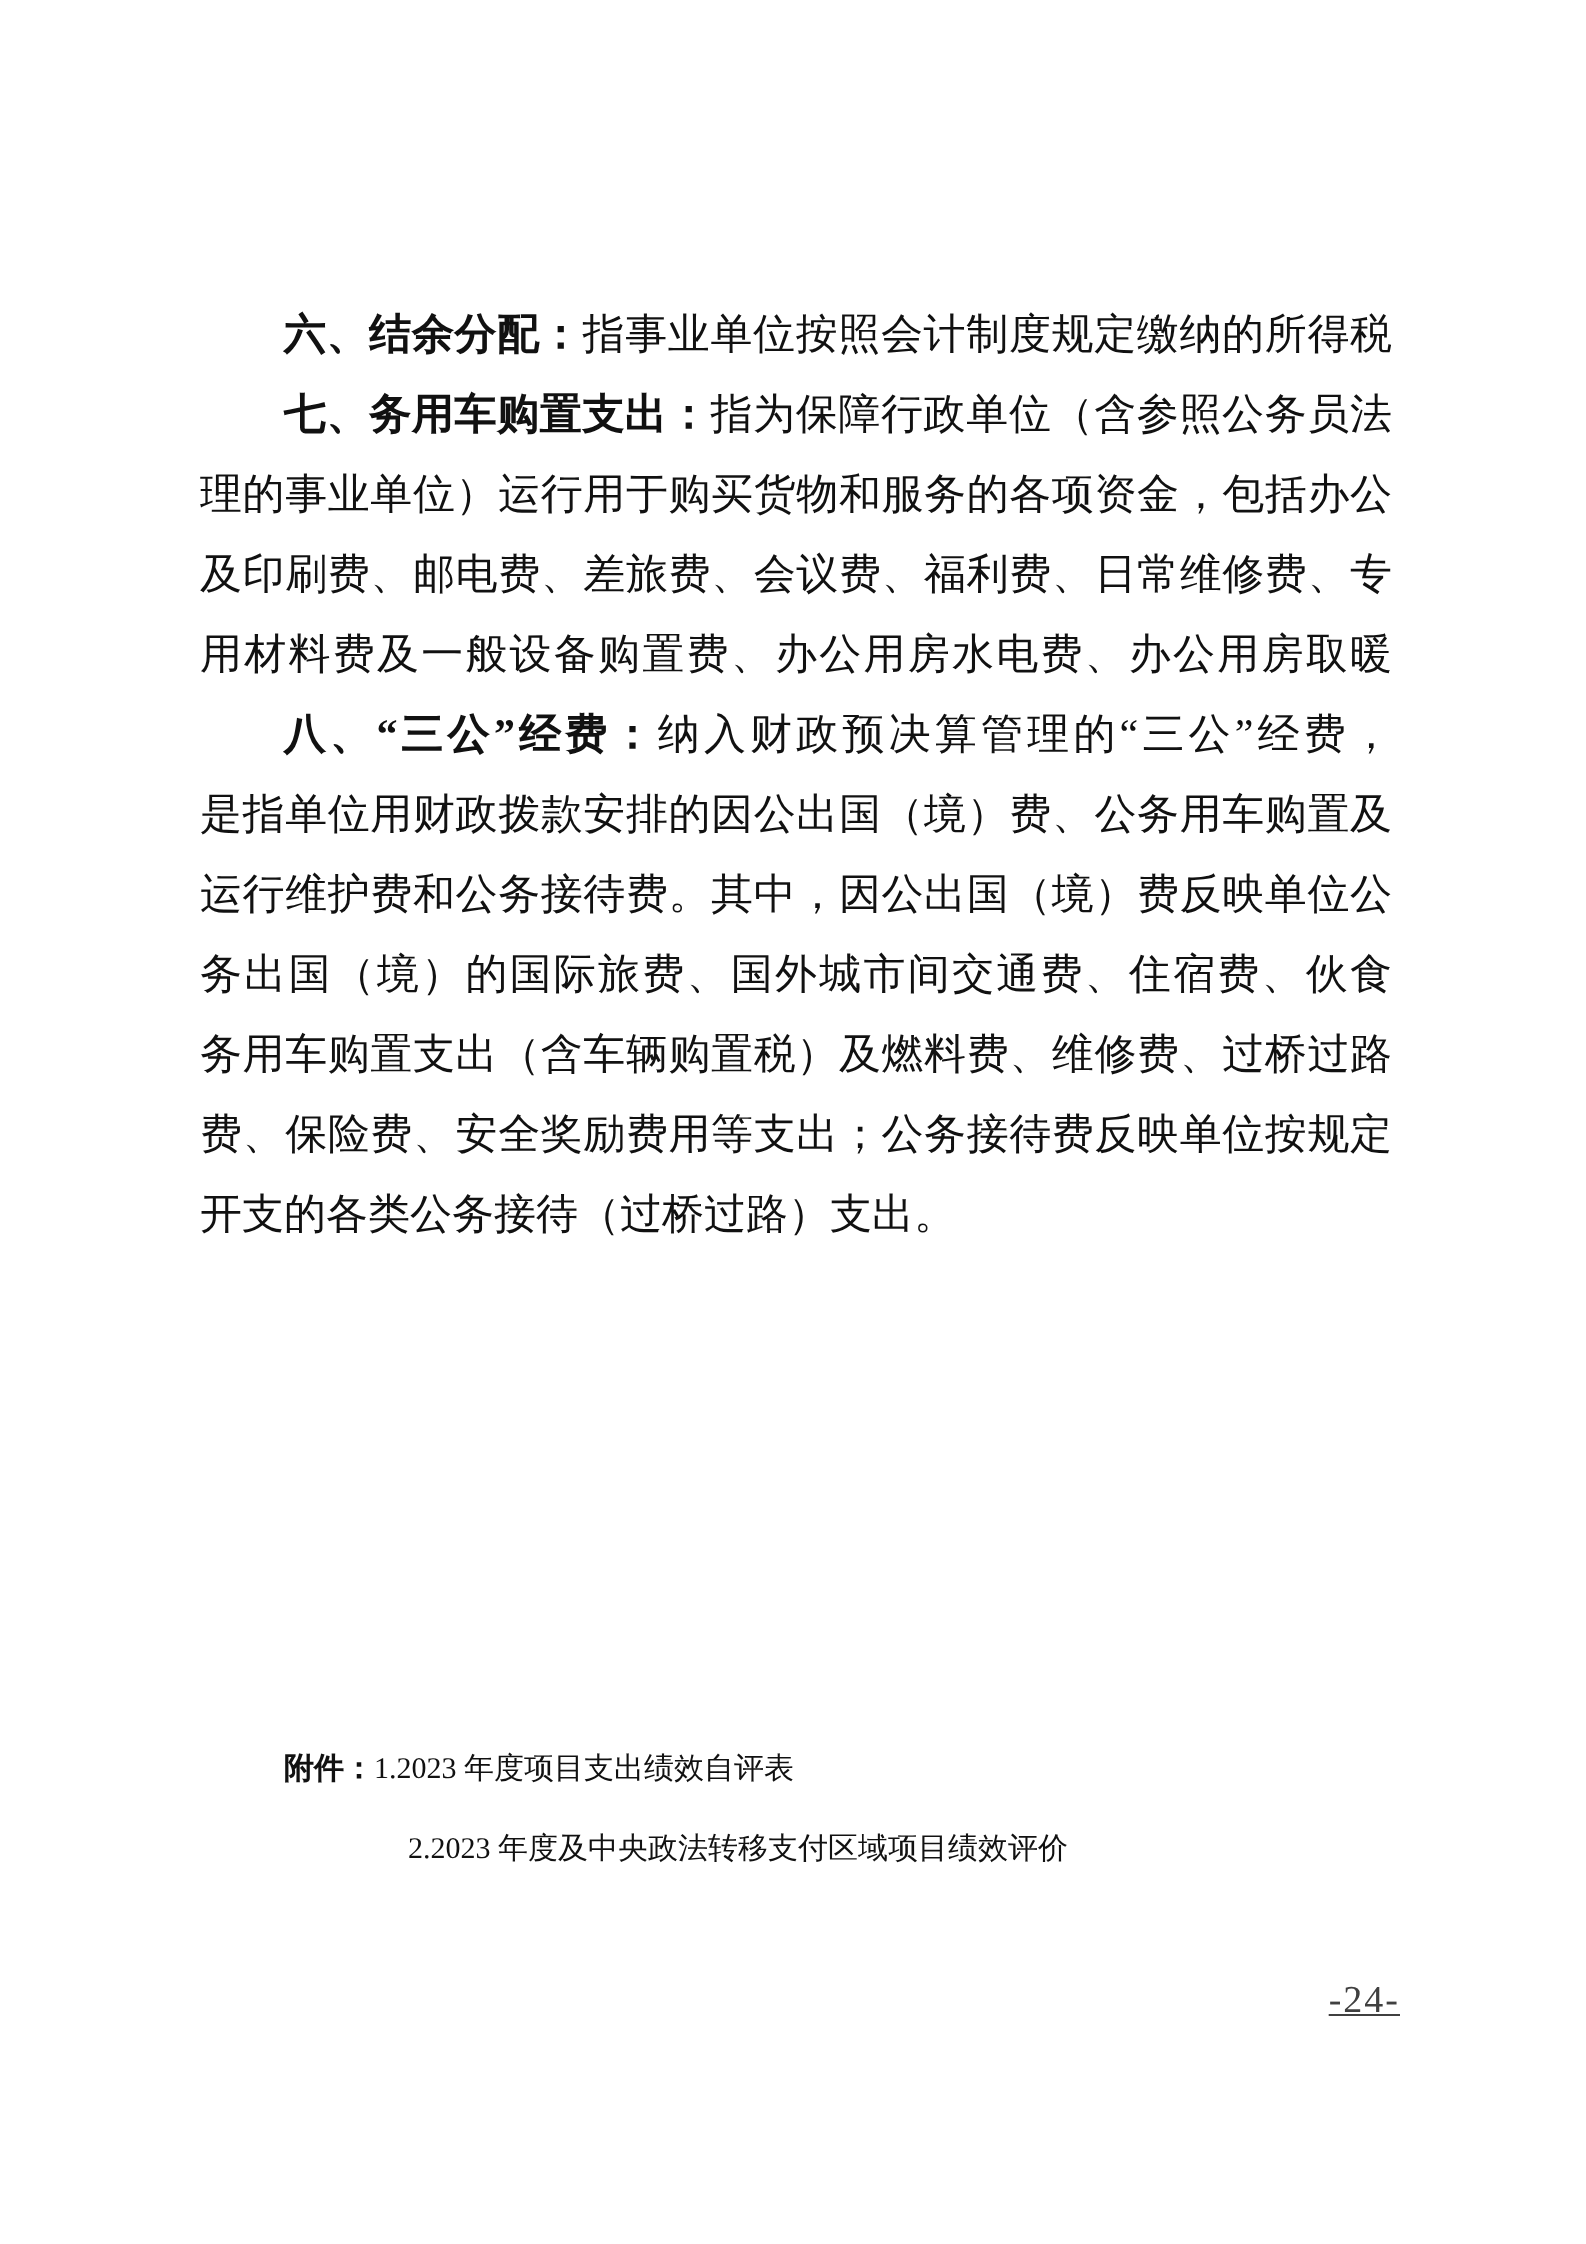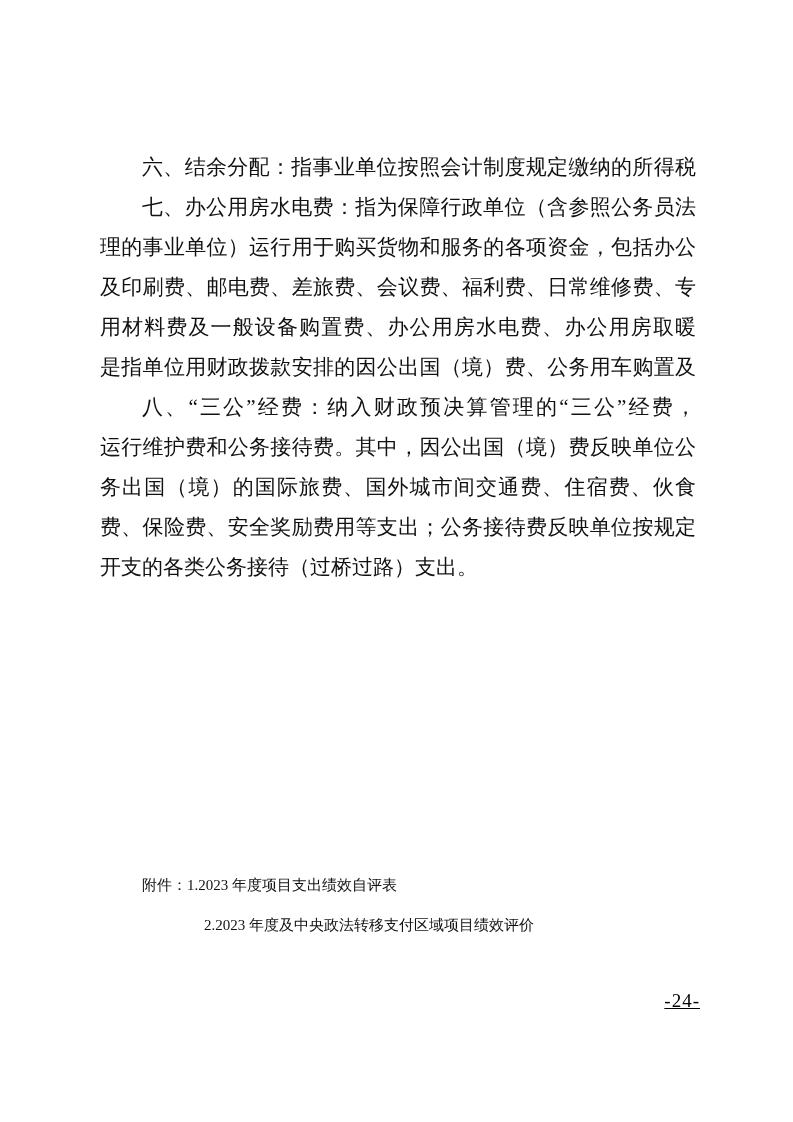--- a/index.html
+++ b/index.html
@@ -43,50 +43,51 @@
   }
   
   .ll {
     text-align: left;
     text-align-last: left;
   }
   
   .ind { padding-left: 42px; }
   
   .ind5 { padding-left: 104px; }
-  .bold { font-weight: normal; }
+  .bold { font-weight: bold; }
   .page-number {
     position: absolute;
     top: 990px;
     right: 93px;
     font-size: 19px;
     line-height: 22px;
     letter-spacing: 1px;
-    color: #000000;
+    color: #404040;
     text-decoration: underline;
   }
 </style>
 </head>
 <body>
 
 <div class="page">
 
   <div class="doc-body">
 
     <div class="line ind jl"><span class="bold">六、结余分配：</span><span>指事业单位按照会计制度规定缴纳的所得税</span></div>
 
-    <div class="line ind jl"><span class="bold">七、办公用房水电费：</span><span>指为保障行政单位（含参照公务员法管</span></div>
+    <div class="line ind jl"><span class="bold">七、务用车购置支出：</span><span>指为保障行政单位（含参照公务员法管</span></div>
     <div class="line jl"><span>理的事业单位）运行用于购买货物和服务的各项资金，包括办公</span></div>
     <div class="line jl"><span>及印刷费、邮电费、差旅费、会议费、福利费、日常维修费、专</span></div>
     <div class="line jl"><span>用材料费及一般设备购置费、办公用房水电费、办公用房取暖费、</span></div>
 
+    <div class="line ind jl"><span class="bold">八、“三公”经费：</span><span>纳入财政预决算管理的“三公”经费，</span></div>
     <div class="line jl"><span>是指单位用财政拨款安排的因公出国（境）费、公务用车购置及</span></div>
-    <div class="line ind jl"><span class="bold">八、“三公”经费：</span><span>纳入财政预决算管理的“三公”经费，</span></div>
     <div class="line jl"><span>运行维护费和公务接待费。其中，因公出国（境）费反映单位公</span></div>
     <div class="line jl"><span>务出国（境）的国际旅费、国外城市间交通费、住宿费、伙食费、</span></div>
+    <div class="line jl"><span>务用车购置支出（含车辆购置税）及燃料费、维修费、过桥过路</span></div>
     <div class="line jl"><span>费、保险费、安全奖励费用等支出；公务接待费反映单位按规定</span></div>
     <div class="line ll"><span>开支的各类公务接待（过桥过路）支出。</span></div>
 
   </div>
 
   <div class="attachments">
     <div class="line ind ll"><span class="bold">附件：</span><span>1.2023 年度项目支出绩效自评表</span></div>
     <div class="line ind5 ll"><span>2.2023 年度及中央政法转移支付区域项目绩效评价</span></div>
   </div>
 

